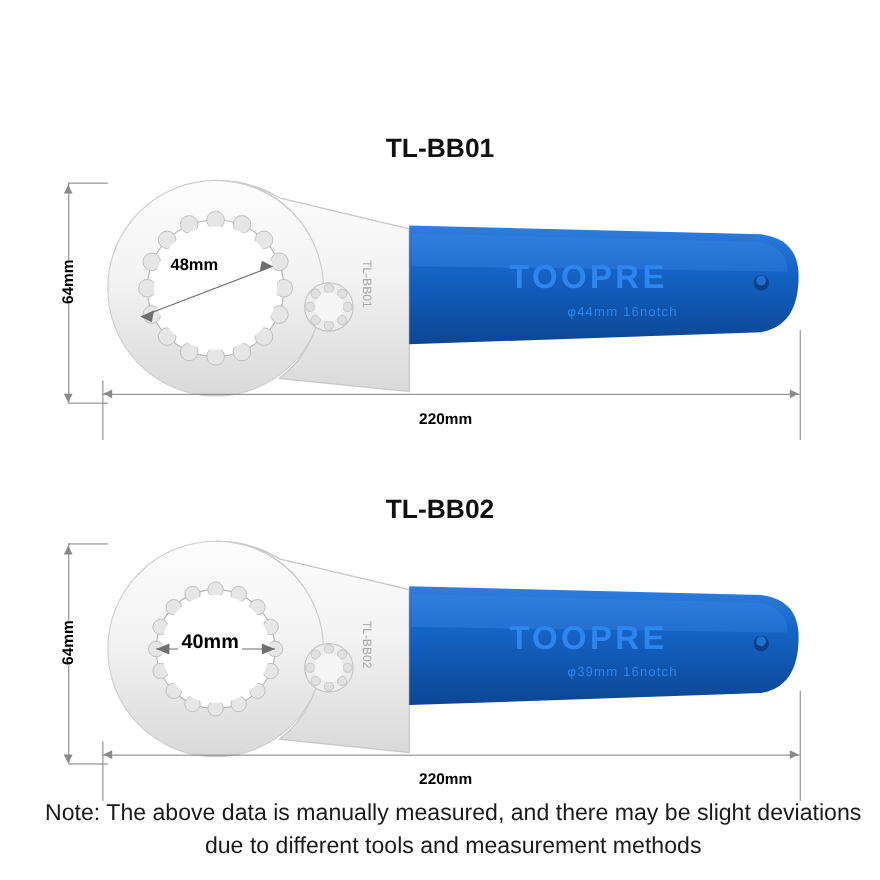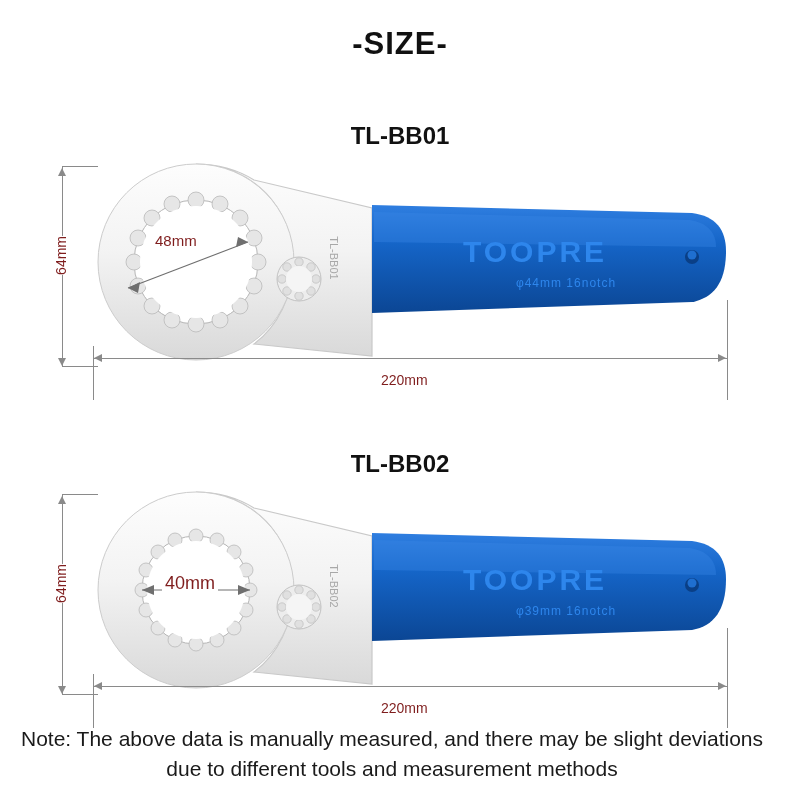--- a/index.html
+++ b/index.html
@@ -57,23 +57,24 @@
   .dim-line {
     position: absolute;
     background: #8a8a8a;
   }
   .v-ext { width: 1px; }
   .h-ext { height: 1px; }
 
   .dim-label {
     position: absolute;
     font-size: 14px;
-    color: #7f1d1d;
+    color: #000000;
     background: #fff;
     padding: 0 3px;
+    font-weight: bold;
   }
   .dim-label.vertical {
     writing-mode: vertical-rl;
     transform: rotate(180deg);
     text-align: center;
   }
 
   
   .arrow-l, .arrow-r {
     position: absolute;
@@ -94,35 +95,34 @@
 
   .wrench-svg {
     position: absolute;
     left: 0;
     top: 0;
   }
 
   
   .note {
     position: absolute;
-    left: 16px;
+    left: 36px;
     top: 724px;
     width: 752px;
     font-size: 21px;
     line-height: 30px;
     color: #1a1a1a;
     text-align: center;
   }
 </style>
 </head>
 <body>
 
 <div class="page">
 
-  <div class="main-title">-SIZE-</div>
 
   <div class="model-title" id="title-bb01">TL-BB01</div>
 
   <div class="diagram" id="diagram-bb01">
 
     <div class="dim-line v-ext" style="left:62px; top:16px; height:200px;"></div>
     <div class="dim-line h-ext" style="left:62px; top:16px; width:36px;"></div>
     <div class="dim-line h-ext" style="left:62px; top:216px; width:36px;"></div>
     <div class="arrow-u" style="left:58px; top:18px;"></div>
     <div class="arrow-d" style="left:58px; top:208px;"></div>

